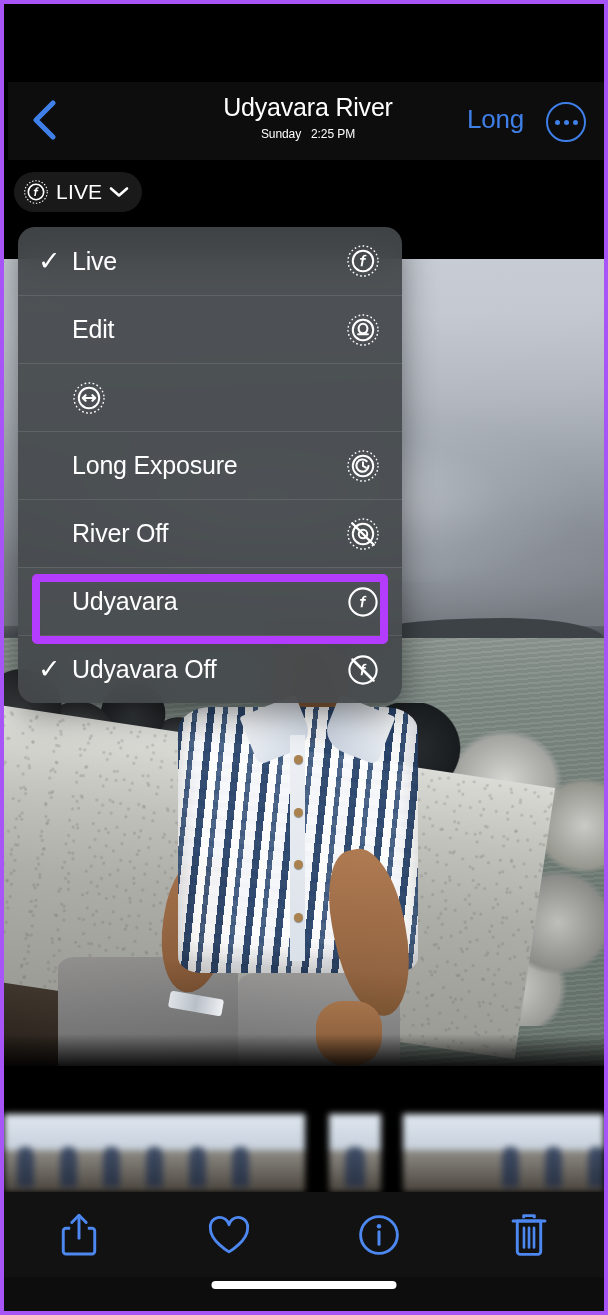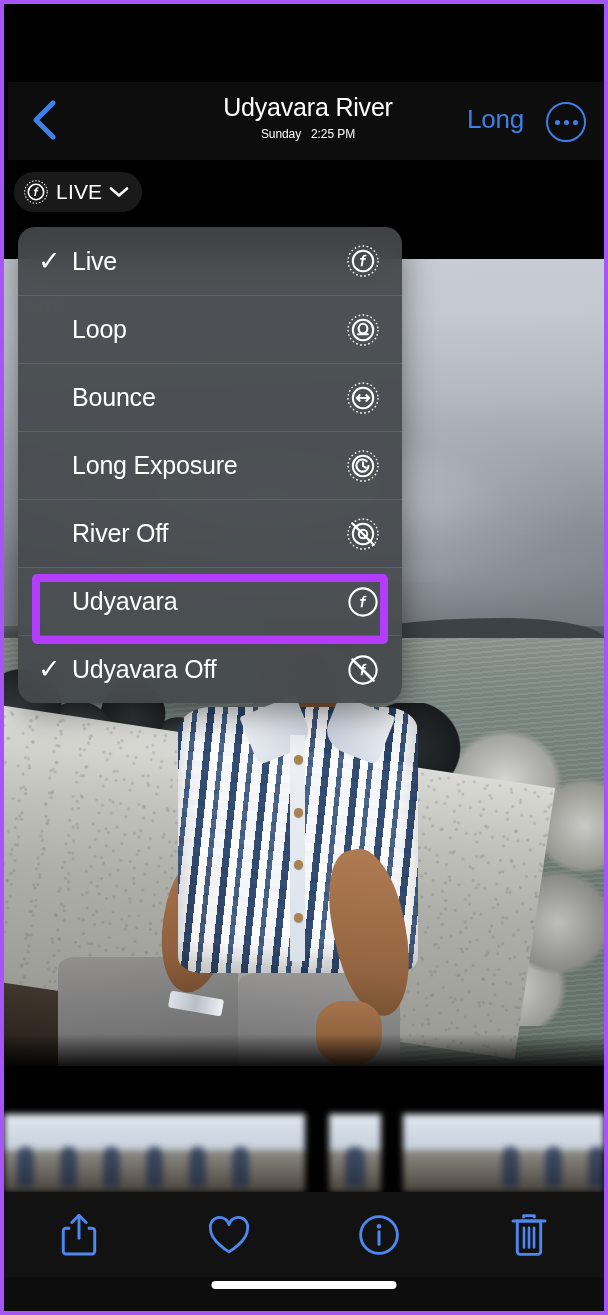--- a/index.html
+++ b/index.html
@@ -400,32 +400,31 @@
       <span class="mr-label">Live</span>
       <svg class="mr-icon" viewBox="0 0 24 24">
         <circle cx="12" cy="12" r="10.6" fill="none" stroke="#ffffff" stroke-width=".95" stroke-dasharray="1.2 1.7"></circle>
         <circle cx="12" cy="12" r="7.2" fill="none" stroke="#ffffff" stroke-width="1.4"></circle>
         <path d="M13.6 7.6c-1.5 0-2.2 1-2.4 2.3H10v1.3h1.1l-.8 4.5h1.4l.8-4.5h1.5v-1.3h-1.3c.1-.8.4-1.2 1-1.2.3 0 .5.05.7.12V7.7a2.6 2.6 0 0 0-.8-.1z" fill="#ffffff"></path>
       </svg>
     </div>
 
     <div class="menu-row">
       <span class="mr-check"></span>
-      <span class="mr-label">Loop</span>
+      <span class="mr-label">Edit</span>
       <svg class="mr-icon" viewBox="0 0 24 24">
         <circle cx="12" cy="12" r="10.6" fill="none" stroke="#ffffff" stroke-width=".95" stroke-dasharray="1.2 1.7"></circle>
         <circle cx="12" cy="12" r="7.2" fill="none" stroke="#ffffff" stroke-width="1.4"></circle>
         <ellipse cx="12" cy="11" rx="3.1" ry="3.4" fill="none" stroke="#ffffff" stroke-width="1.5"></ellipse>
         <path d="M8.6 15h6.8" stroke="#ffffff" stroke-width="1.5" stroke-linecap="round"></path>
       </svg>
     </div>
 
     <div class="menu-row">
       <span class="mr-check"></span>
-      <span class="mr-label">Bounce</span>
       <svg class="mr-icon" viewBox="0 0 24 24">
         <circle cx="12" cy="12" r="10.6" fill="none" stroke="#ffffff" stroke-width=".95" stroke-dasharray="1.2 1.7"></circle>
         <circle cx="12" cy="12" r="7.2" fill="none" stroke="#ffffff" stroke-width="1.4"></circle>
         <path d="M8 12h8M9.6 10 7.6 12l2 2M14.4 10l2 2-2 2" fill="none" stroke="#ffffff" stroke-width="1.5" stroke-linecap="round" stroke-linejoin="round"></path>
       </svg>
     </div>
 
     <div class="menu-row">
       <span class="mr-check"></span>
       <span class="mr-label">Long Exposure</span>

